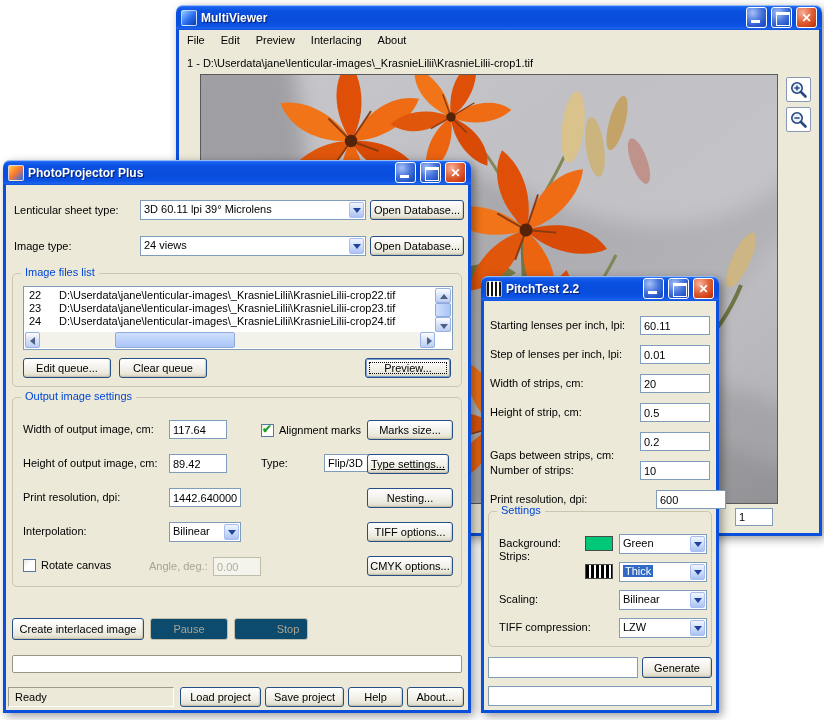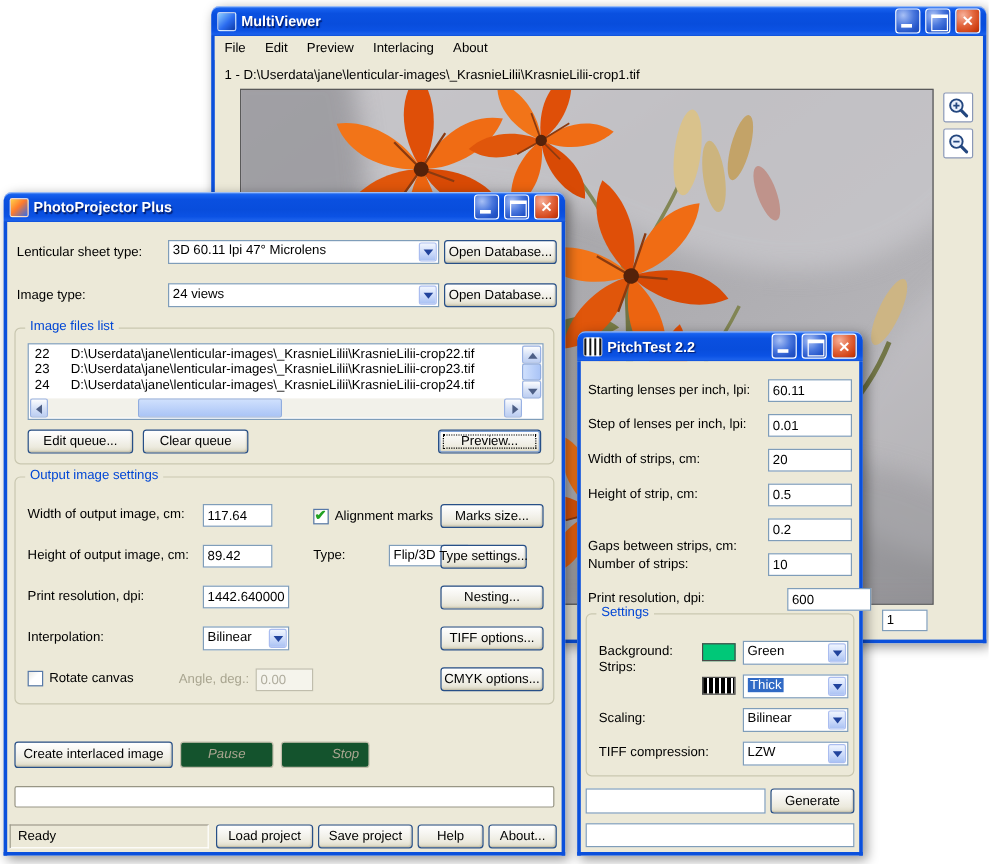--- a/index.html
+++ b/index.html
@@ -41,21 +41,21 @@
   .combo .dd { position:absolute; top:1px; right:1px; bottom:1px; width:15px; border-radius:2px;
     border:1px solid #aabdf0; background:linear-gradient(180deg,#f0f5fe 0%,#d3e0fb 45%,#aac2f4 100%); }
   .combo .dd::after { content:""; position:absolute; left:2.5px; top:5px;
     border:4px solid transparent; border-top:5px solid #21439c; border-bottom:none; }
   .xpbtn { position:absolute; border:1px solid #274f87; border-radius:3px;
     background:linear-gradient(180deg,#ffffff 0%,#f5f4ef 40%,#eceade 75%,#dcd8c4 100%);
     font-size:11px; font-family:inherit; color:#000; display:flex; align-items:center; justify-content:center;
     box-shadow:inset -1px -1px 1px rgba(120,110,80,0.25); white-space:nowrap; }
   .xpbtn.default { box-shadow:inset 0 0 0 1px #7c9fd4, inset -1px -1px 1px rgba(120,110,80,0.2); }
   .xpbtn.default::before { content:""; position:absolute; inset:3px; border:1px dotted #000; }
-  .xpbtn.dis { color:#a9a590; border-color:#c2beac; background:#14532d; box-shadow:none;font-style:italic; }
+  .xpbtn.dis { color:#a9a590; border-color:#c2beac; background:#0c4a6e; box-shadow:none; }
   .group { position:absolute; border:1px solid #c9c7b0; border-radius:5px; }
   .group > .glabel { position:absolute; left:8px; top:-8px; padding:0 4px; font-size:11px;
     color:#0046d5; background:#ece9d8; white-space:nowrap; }
   .check { position:absolute; display:flex; align-items:center; gap:5px; font-size:11px; height:14px; }
   .check .box { width:13px; height:13px; border:1px solid #5779a8; background:linear-gradient(135deg,#e9e9e4,#ffffff 45%);
     position:relative; flex:none; }
   .check.on .box::after { content:"✔"; position:absolute; left:0; top:-3px; font-size:12px; color:#21a121; font-weight:bold; }
   .sunken { position:absolute; border:1px solid; border-color:#9d9b8b #fff #fff #9d9b8b; background:#ece9d8;
     font-size:11px; display:flex; align-items:center; padding:0 6px; }
   .progress { position:absolute; background:#fff; border:1px solid #989685; border-radius:2px; }
@@ -201,21 +201,21 @@
       <div class="appicon icon-pp"></div>
       <div class="title-text">PhotoProjector Plus</div>
       <div class="ctl min"></div>
       <div class="ctl max"></div>
       <div class="ctl close"></div>
     </div>
     <div class="winbody">
 
       <div class="lbl" style="left:8px; top:19px;">Lenticular sheet type:</div>
       <div class="combo" style="left:134px; top:15px; width:226px; height:20px;">
-        <span class="cval">3D 60.11 lpi 47° Microlens</span>
+        <span class="cval">3D 60.11 lpi 39° Microlens</span>
         <span class="dd"></span>
       </div>
       <div class="xpbtn" style="left:364px; top:15px; width:94px; height:20px;">Open Database...</div>
 
       <div class="lbl" style="left:8px; top:55px;">Image type:</div>
       <div class="combo" style="left:134px; top:51px; width:226px; height:20px;">
         <span class="cval">24 views</span>
         <span class="dd"></span>
       </div>
       <div class="xpbtn" style="left:364px; top:51px; width:94px; height:20px;">Open Database...</div>
@@ -268,21 +268,21 @@
         <div class="xpbtn" style="left:354px; top:22px; width:86px; height:20px;">Marks size...</div>
 
         <div class="lbl" style="left:10px; top:59px;">Height of output image, cm:</div>
         <input class="edit" style="left: 156px; top: 56px; width: 58px; height: 19px;" value="89.42">
 
         <div class="lbl" style="left:248px; top:59px;">Type:</div>
         <div class="combo" style="left:284px; top:56px; width:66px; height:18px;margin-left:27px;">
           <span class="cval">Flip/3D</span>
           <span class="dd"></span>
         </div>
-        <div class="xpbtn" style="left:354px; top:56px; width:72px; height:20px;">Type settings...</div>
+        <div class="xpbtn" style="left:354px; top:56px; width:82px; height:20px;text-decoration:underline;">Type settings...</div>
 
         <div class="lbl" style="left:10px; top:93px;">Print resolution, dpi:</div>
         <input class="edit" style="left: 156px; top: 90px; width: 72px; height: 19px;" value="1442.640000">
         <div class="xpbtn" style="left:354px; top:90px; width:86px; height:20px;">Nesting...</div>
 
         <div class="lbl" style="left:10px; top:127px;">Interpolation:</div>
         <div class="combo" style="left:156px; top:124px; width:72px; height:20px;">
           <span class="cval">Bilinear</span>
           <span class="dd"></span>
         </div>

